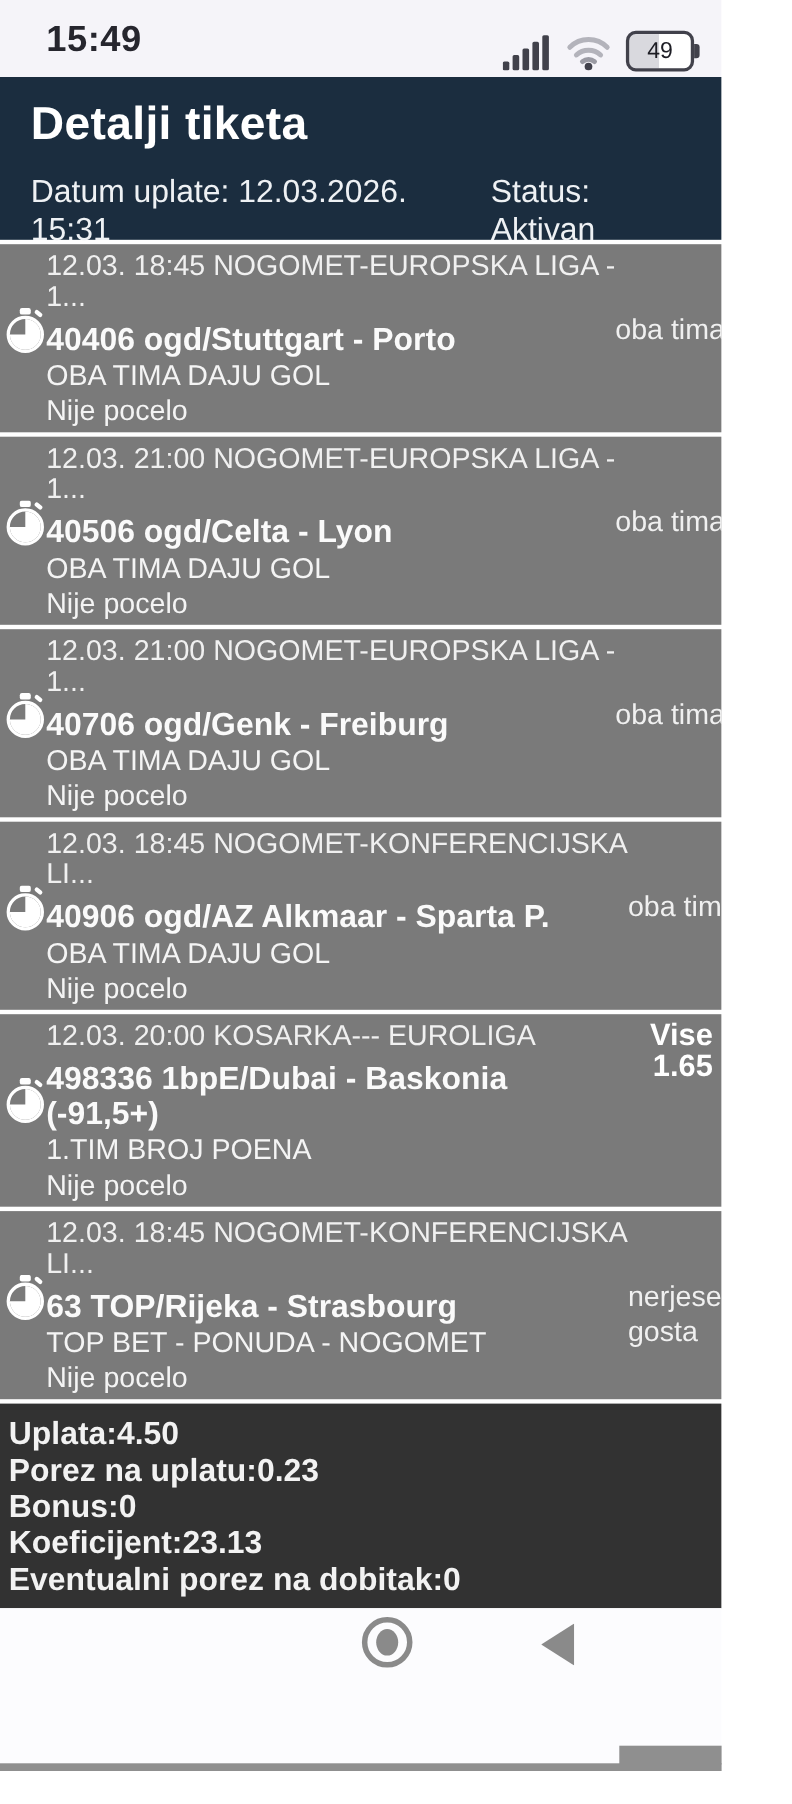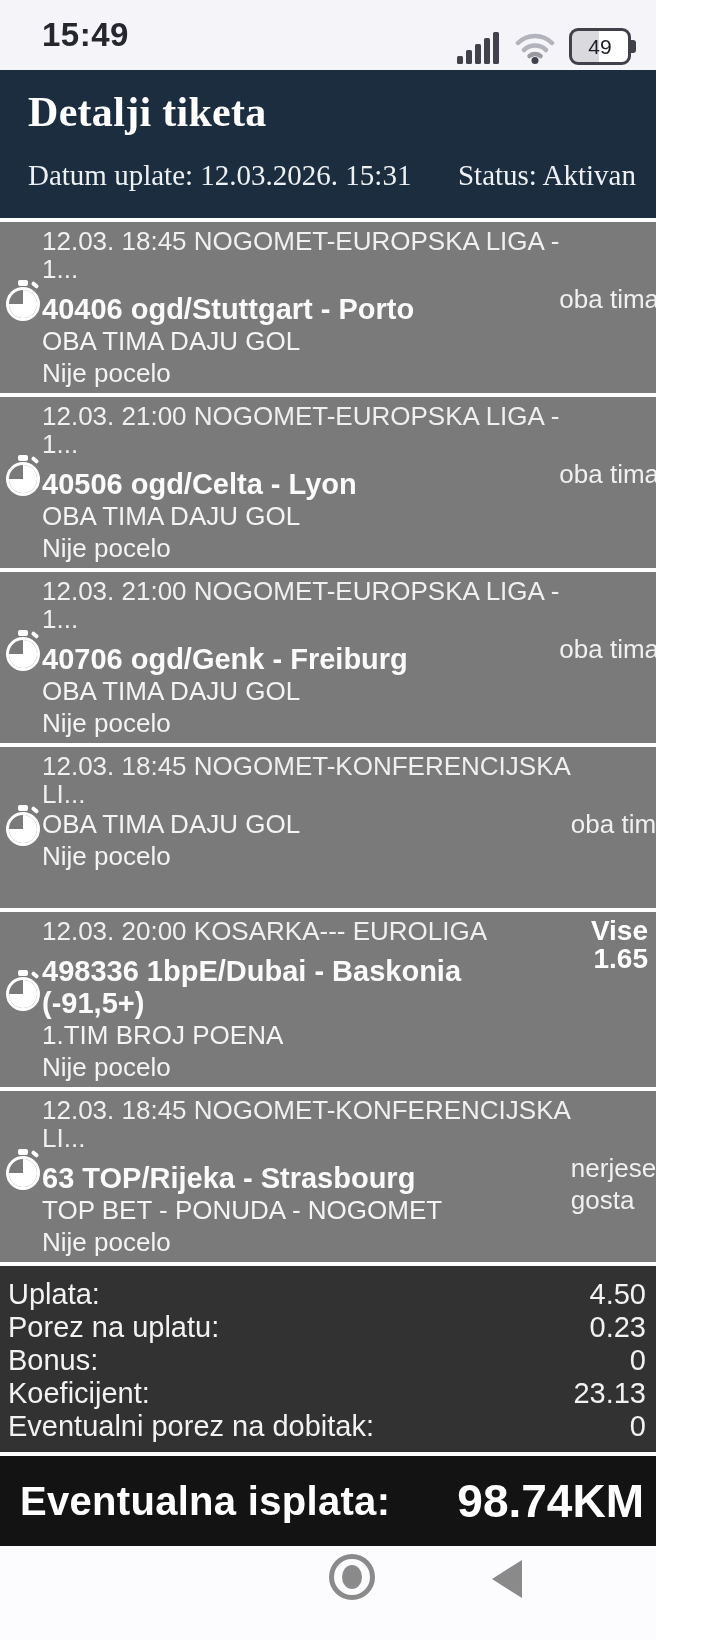--- a/index.html
+++ b/index.html
@@ -17,21 +17,21 @@
     justify-content:space-between;padding:0 20px 0 42px;box-sizing:border-box;}
   .time{font-size:33px;font-weight:600;color:var(--statusbar-text);letter-spacing:.5px;}
   .status-icons{display:flex;align-items:center;gap:14px;margin-top:23px;}
   .battery{display:flex;align-items:center;}
   .battery-body{width:56px;height:31px;border:3px solid var(--statusbar-icon);border-radius:9px;
     background:linear-gradient(to right,#d9d9de 49%,#fff 49%);
     display:flex;align-items:center;justify-content:center;font-size:21px;color:#1d1d24;}
   .battery-nub{width:5px;height:13px;background:var(--statusbar-icon);border-radius:0 3px 3px 0;}
   
   .header{background:var(--header-bg);color:#fff;height:148px;box-sizing:border-box;
-    padding:16px 20px 0 28px;font-family:Liberation Serif, serif;}
+    padding:16px 20px 0 28px;}
   .header-title{font-size:42px;font-weight:700;margin:2px 0 22px;letter-spacing:.3px;}
   .header-line{font-size:29px;color:#eef1f4;line-height:34px;}
   .header-row{display:flex;justify-content:space-between;margin-top:6px;}
   
   .bet{position:relative;background:var(--bet-bg);margin-top:4px;color:#f4f4f4;
     display:flex;justify-content:space-between;box-sizing:border-box;
     padding:5px 8px 5px 42px;min-height:161px;}
   .bet-left{flex:1 1 auto;}
   .bet-right{flex:0 0 auto;text-align:right;}
   .bet-event{font-size:26px;line-height:28px;white-space:pre;color:#f0f0f0;}
@@ -39,21 +39,21 @@
   .bet-market{font-size:26px;line-height:29px;margin-top:2px;}
   .bet-status{font-size:26px;line-height:29px;margin-top:3px;}
   .bet-pick{font-size:28px;line-height:28px;font-weight:700;color:#fff;}
   .bet-odds{font-size:28px;line-height:28px;font-weight:700;color:#fff;}
   .bet-pick-desc{font-size:26px;line-height:32px;display:inline-block;
     text-align:left;white-space:pre;color:#f0f0f0;}
   .bet-icon{position:absolute;left:4px;top:58px;width:38px;height:42px;}
   
   .summary{background:var(--summary-bg);margin-top:4px;color:#f2f2f2;
     padding:12px 10px 12px 8px;box-sizing:border-box;height:186px;}
-  .summary-row{display:flex;justify-content:space-between;font-size:29px;line-height:33px;}
+  .summary-row{display:flex;font-size:29px;line-height:33px;font-weight:bold;}
   
   .payout{background:var(--payout-bg);margin-top:4px;height:90px;color:#fff;
     display:flex;align-items:center;justify-content:space-between;padding:0 12px 0 20px;}
   .payout-label{font-size:40px;font-weight:700;letter-spacing:.3px;}
   .payout-value{font-size:46px;font-weight:700;}
   
   .footer{position:relative;background:#fcfcfe;height:148px;}
   .nav-btn{position:absolute;background:none;border:none;padding:0;cursor:pointer;}
   .recent-square{width:34px;height:34px;border-radius:8px;background:var(--nav-icon);}
   .home-outer{width:46px;height:46px;border:5px solid var(--nav-icon);border-radius:50%;
@@ -174,20 +174,21 @@
         <svg width="38" height="42" viewBox="0 0 38 42">
             <rect x="14" y="0" width="10" height="6" rx="2" fill="#fff"></rect>
             <rect x="27" y="3" width="8" height="4" rx="2" fill="#fff" transform="rotate(40 31 5)"></rect>
             <circle cx="19" cy="24" r="15.5" fill="none" stroke="#fff" stroke-width="3"></circle>
             <path d="M19 24 L5 24 A14 14 0 1 0 19 10 Z" fill="#fff"></path>
           </svg>
       </span>
       <div class="bet-left">
         <div class="bet-event">12.03. 18:45 NOGOMET-KONFERENCIJSKA
 LI...</div>
+        <div class="bet-match">40906 ogd/AZ Alkmaar - Sparta P.</div>
         <div class="bet-market">OBA TIMA DAJU GOL</div>
         <div class="bet-status">Nije pocelo</div>
       </div>
       <div class="bet-right">
         <div class="bet-pick">Da</div>
         <div class="bet-odds">1.75</div>
         <div class="bet-pick-desc">oba tima daju gol</div>
       </div>
     </section>
 
@@ -255,24 +256,20 @@
     <div class="summary-row">
       <span>Koeficijent:</span>
       <span>23.13</span>
     </div>
     <div class="summary-row">
       <span>Eventualni porez na dobitak:</span>
       <span>0</span>
     </div>
   </div>
 
-  <div class="payout">
-    <span class="payout-label">Eventualna isplata:</span>
-    <span class="payout-value">98.74KM</span>
-  </div>
 
   <div class="footer">
     <button class="nav-btn" style="left:176px;top:16px;">
       <span class="recent-square"></span>
     </button>
     <button class="nav-btn" style="left:329px;top:8px;">
       <span class="home-outer">
         <span class="home-inner"></span>
       </span>
     </button>

